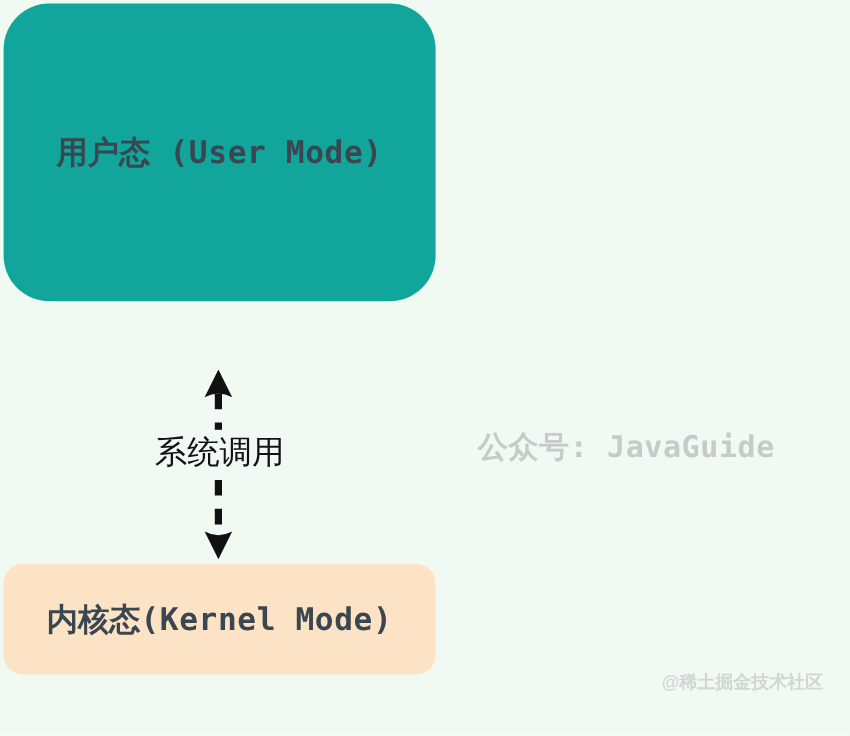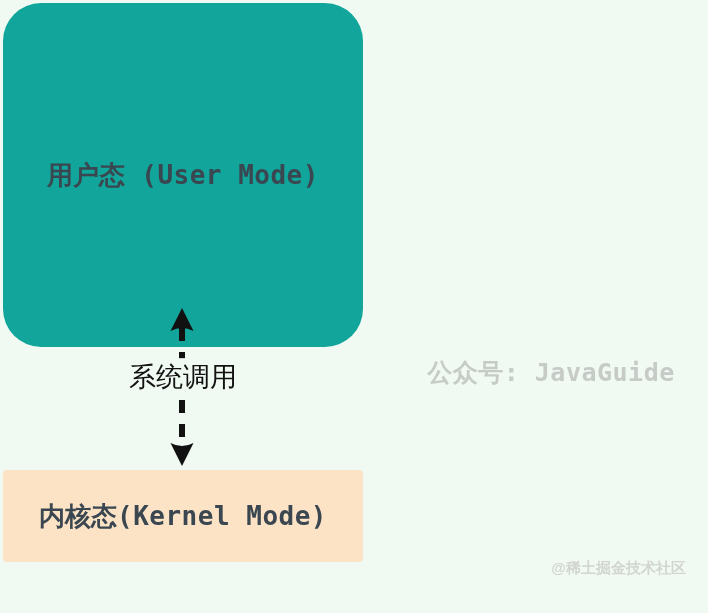--- a/index.html
+++ b/index.html
@@ -19,31 +19,31 @@
     display: flex;
     align-items: center;
     justify-content: center;
     box-sizing: border-box;
     white-space: nowrap;
   }
   .user-box {
     left: 3px;
     top: 3px;
     width: 360px;
-    height: 344px;
+    height: 248px;
     background: #11A59B;
     border-radius: 38px;
   }
   .kernel-box {
     left: 3px;
     top: 470px;
     width: 360px;
     height: 92px;
     background: #FDE3C6;
-    border-radius: 4px;
+    border-radius: 16px;
   }
   .box-label {
     color: #3A4750;
     font-size: 26px;
   }
   .box-label .zh {
     font-family: "Liberation Sans", "DejaVu Sans", sans-serif;
     font-weight: bold;
   }
   .box-label .en {
@@ -69,21 +69,21 @@
     font-family: "Liberation Sans", "DejaVu Sans", sans-serif;
     font-weight: 500;
     font-size: 27px;
     padding: 5px 4px;
     z-index: 2;
     white-space: nowrap;
     line-height: 1.1;
   }
   .watermark {
     position: absolute;
-    left: 551px;
+    left: 522px;
     top: 355px;
     transform: translateX(-50%);
     text-align: center;
     color: #C7CBC7;
     font-size: 25px;
     line-height: 35px;
     font-weight: 600;
     white-space: nowrap;
     letter-spacing: 0.5px;
   }

